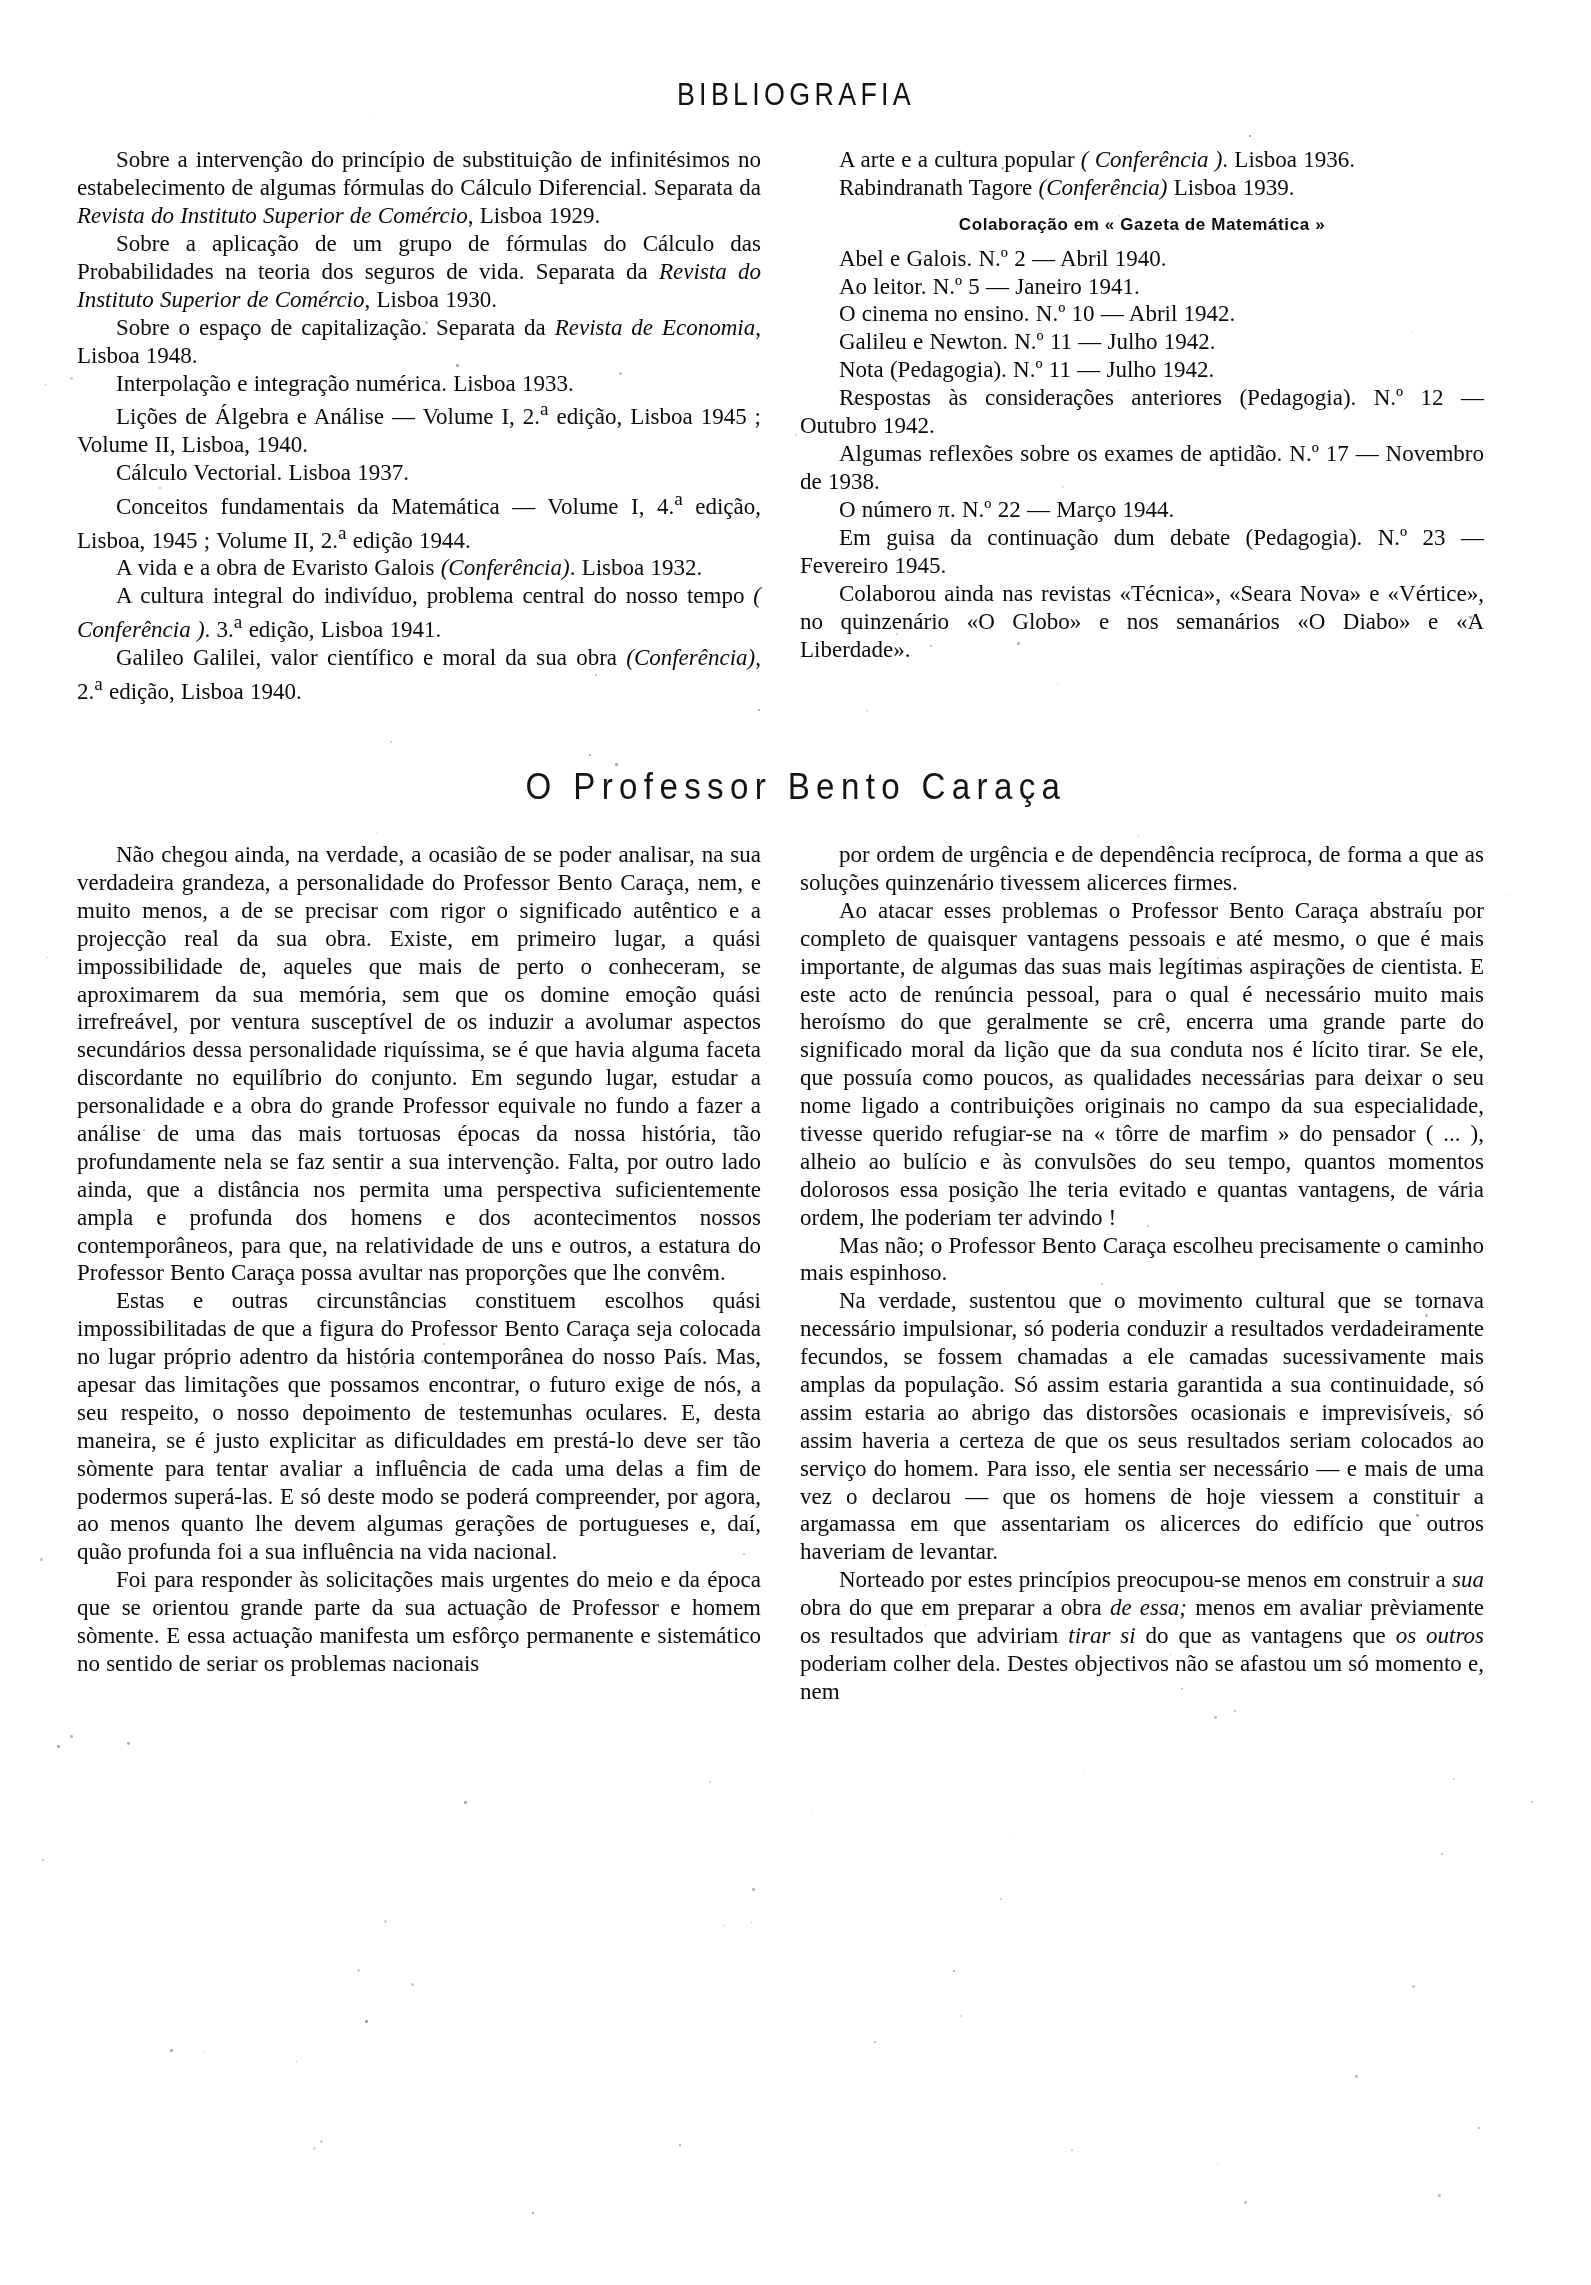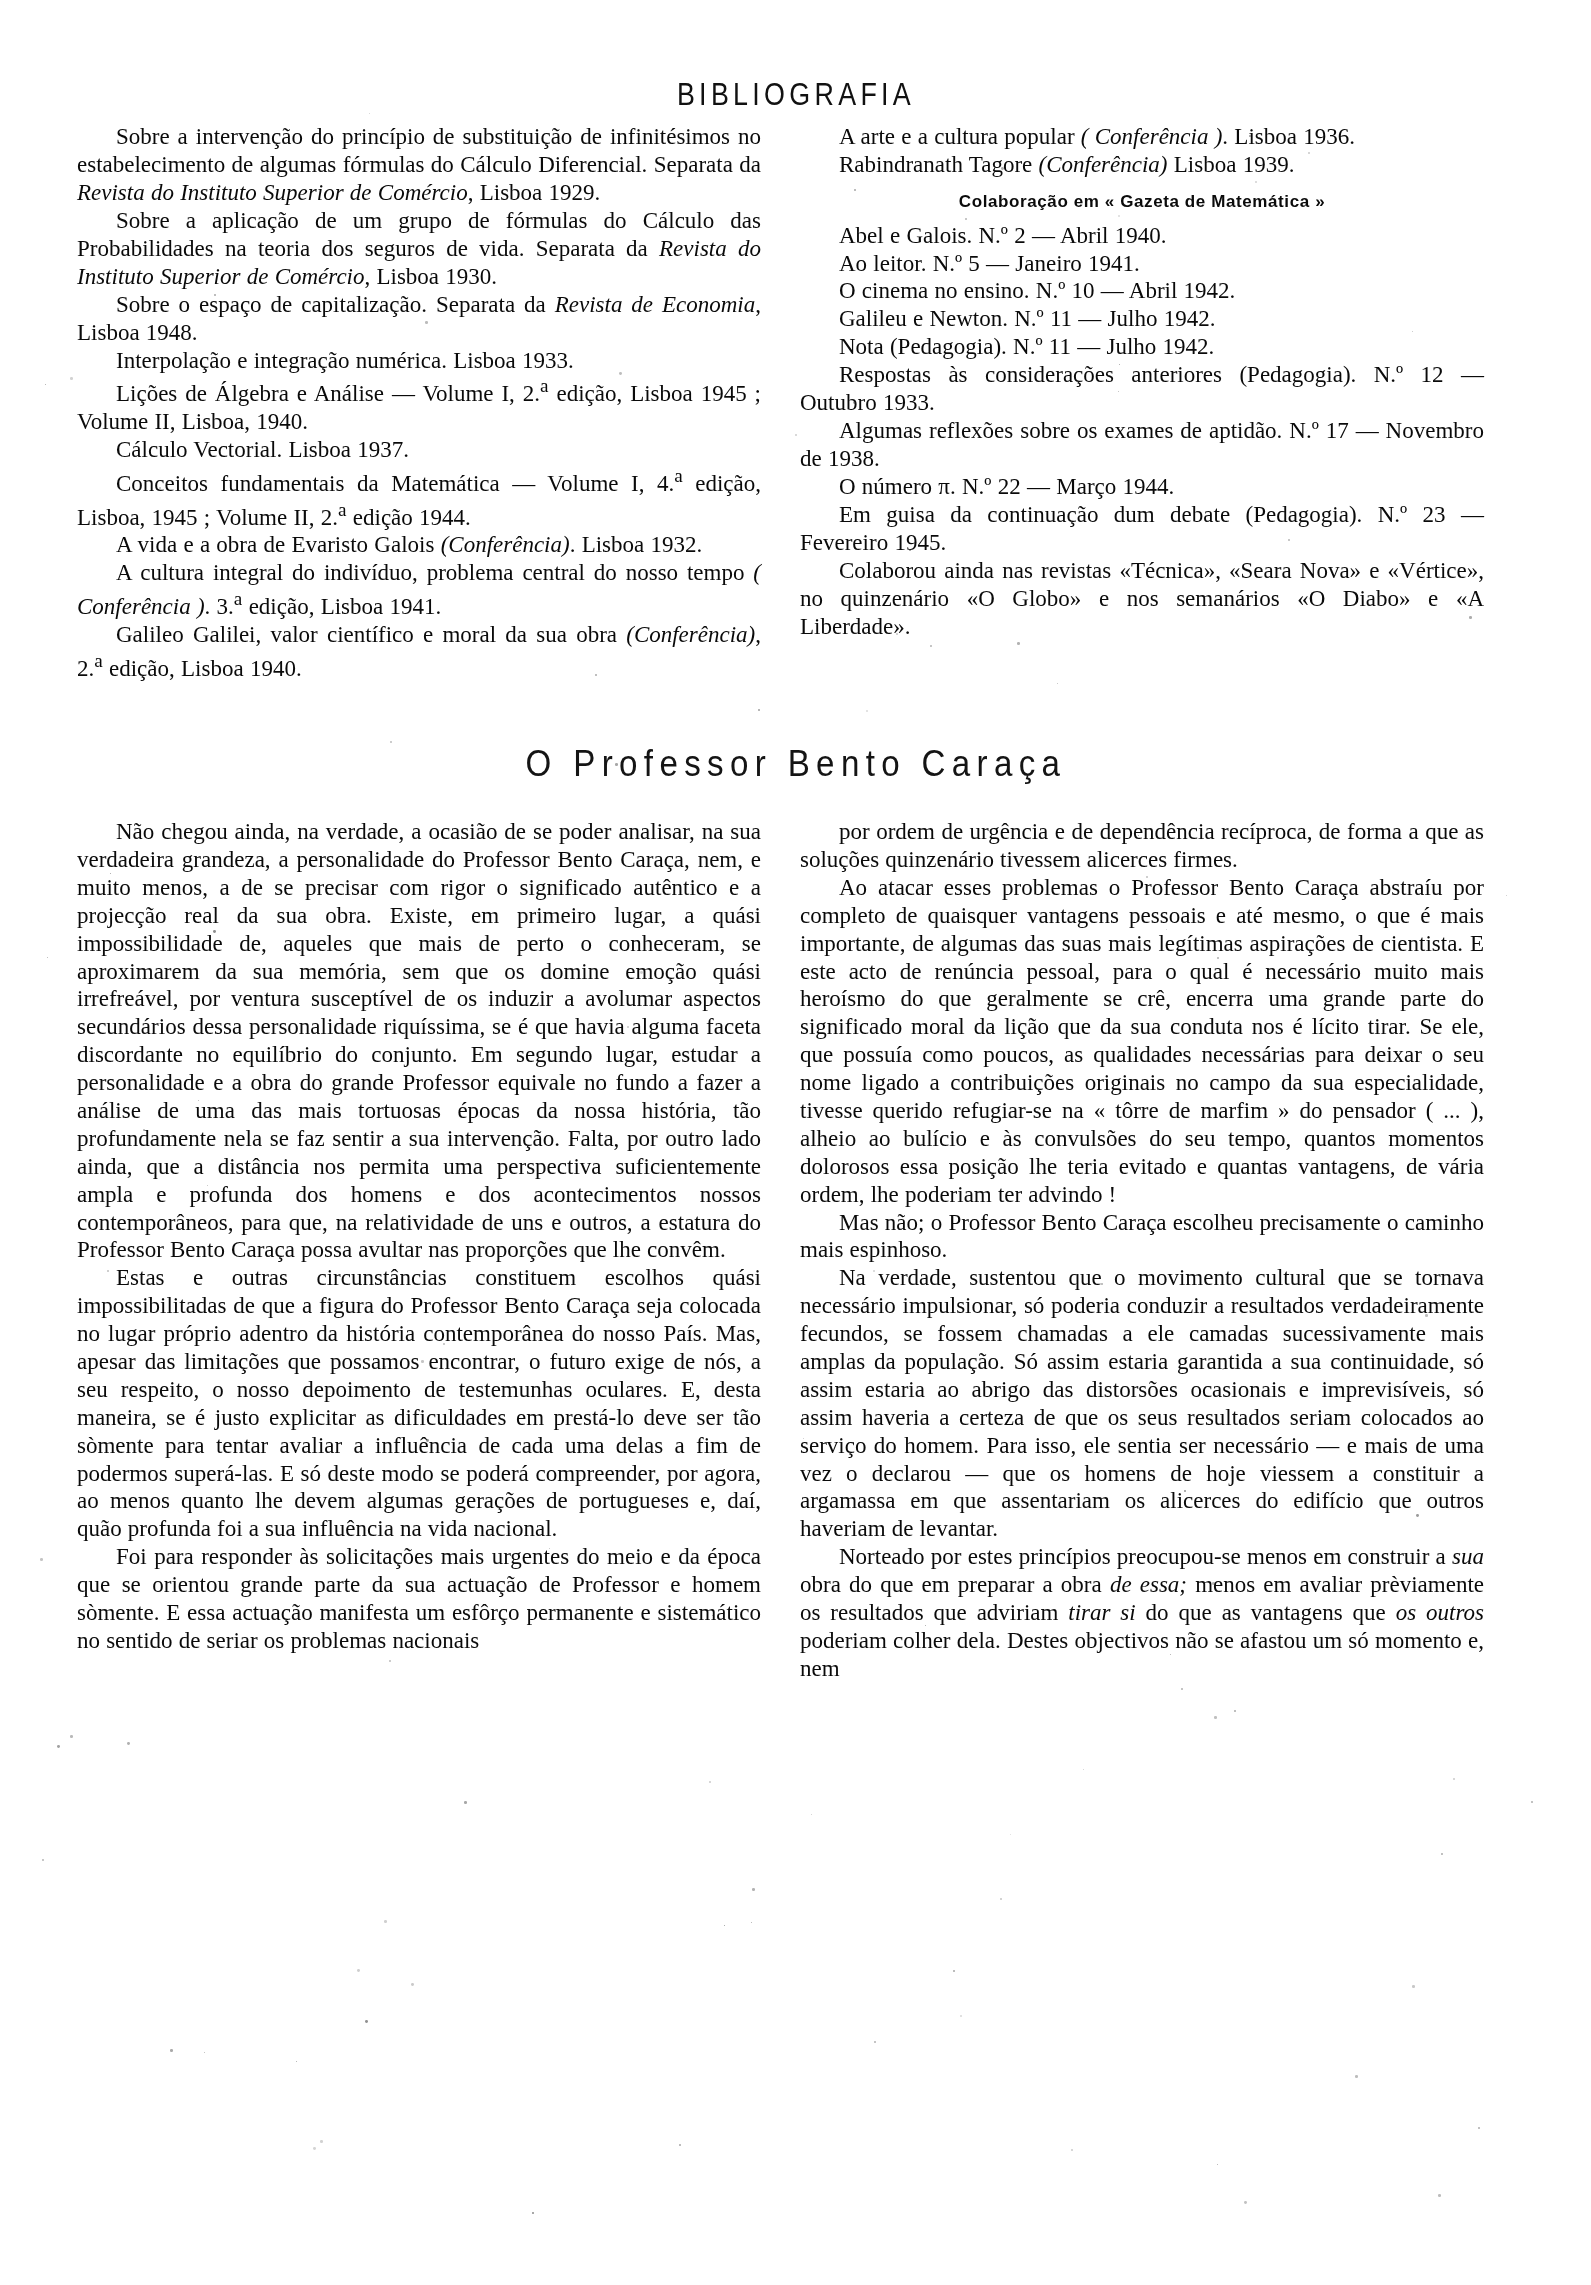--- a/index.html
+++ b/index.html
@@ -44,21 +44,21 @@
     padding: 0 77px;
     box-sizing: border-box;
   }
   .col {
     width: 684px;
     flex: 0 0 684px;
   }
 
   
   .biblio {
-    margin-top: 11px;
+    margin-top: 34px;
   }
   .bib-entry {
     font-size: 23px;
     line-height: 1.215;
     text-align: justify;
     text-indent: 39px;
     margin: 0;
     hyphens: manual;
     word-spacing: 0.5px;
   }
@@ -139,21 +139,21 @@
       <p class="bib-entry">A arte e a cultura popular <i>( Conferência )</i>. Lisboa 1936.</p>
       <p class="bib-entry">Rabindranath Tagore <i>(Conferência)</i> Lisboa 1939.</p>
 
       <div class="gazeta-head">Colaboração em « Gazeta de Matemática »</div>
 
       <p class="bib-entry plain">Abel e Galois.   N.º 2 — Abril 1940.</p>
       <p class="bib-entry plain">Ao leitor.   N.º 5 — Janeiro 1941.</p>
       <p class="bib-entry plain">O cinema no ensino.   N.º 10 — Abril 1942.</p>
       <p class="bib-entry plain">Galileu e Newton.   N.º 11 — Julho 1942.</p>
       <p class="bib-entry plain">Nota (Pedagogia).   N.º 11 — Julho 1942.</p>
-      <p class="bib-entry">Respostas às considerações anteriores (Pedagogia).   N.º 12 — Outubro 1933.</p>
+      <p class="bib-entry">Respostas às considerações anteriores (Pedagogia).   N.º 12 — Outubro 1942.</p>
       <p class="bib-entry">Algumas reflexões sobre os exames de aptidão. N.º 17 — Novembro de 1938.</p>
       <p class="bib-entry plain">O número π. N.º 22 — Março 1944.</p>
       <p class="bib-entry">Em guisa da continuação dum debate (Pedagogia).   N.º 23 — Fevereiro 1945.</p>
       <p class="bib-entry">Colaborou ainda nas revistas «Técnica», «Seara Nova» e «Vértice», no quinzenário «O Globo» e nos semanários «O Diabo» e «A Liberdade».</p>
     </div>
   </div>
 
   <h2 class="article-title">O Professor Bento Caraça</h2>
 
   <div class="cols">

